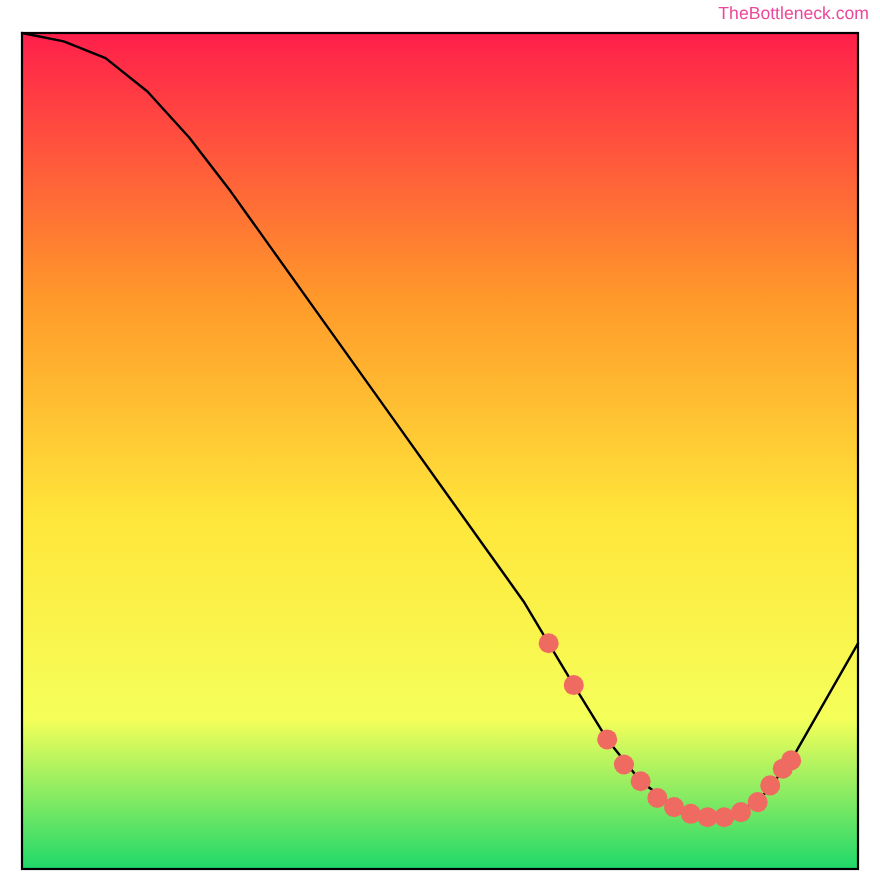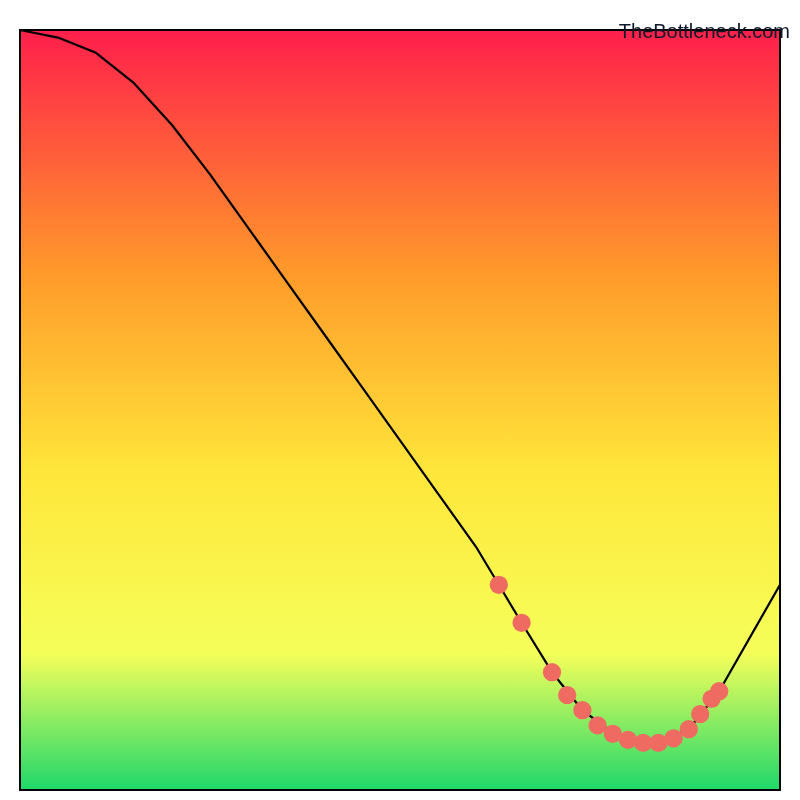--- a/index.html
+++ b/index.html
@@ -11,24 +11,24 @@
     background: #ffffff;
     font-family: Arial, Helvetica, sans-serif;
   }
   .container {
     position: relative;
     width: 800px;
     height: 800px;
   }
   .watermark {
     position: absolute;
-    top: 20px;
+    top: 4px;
     right: 10px;
-    font-size: 20px;
-    color: #0f172a;
+    font-size: 16px;
+    color: #ec4899;
     z-index: 10;
     pointer-events: none;
     user-select: none;
   }
   svg {
     position: absolute;
     left: 0;
     top: 0;
   }
 </style>

